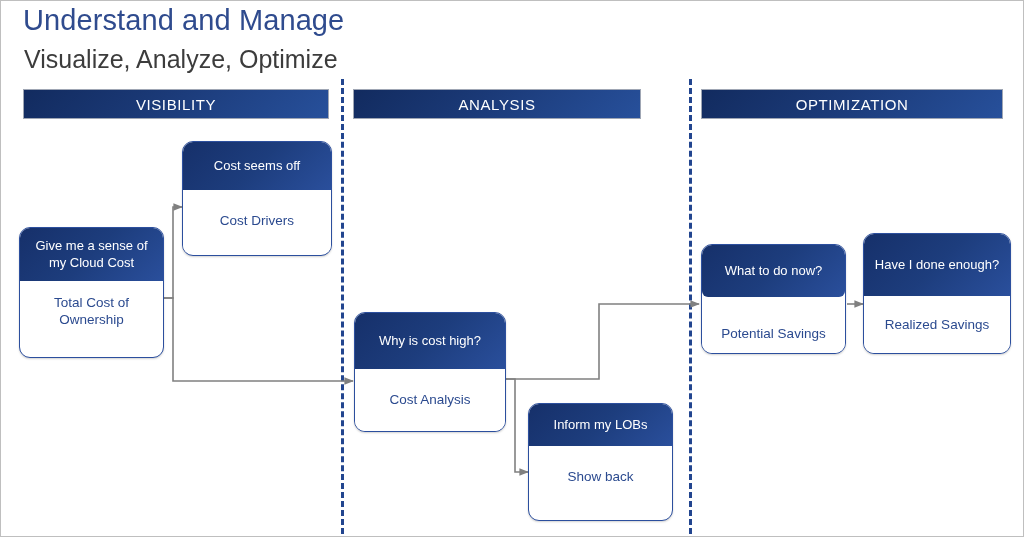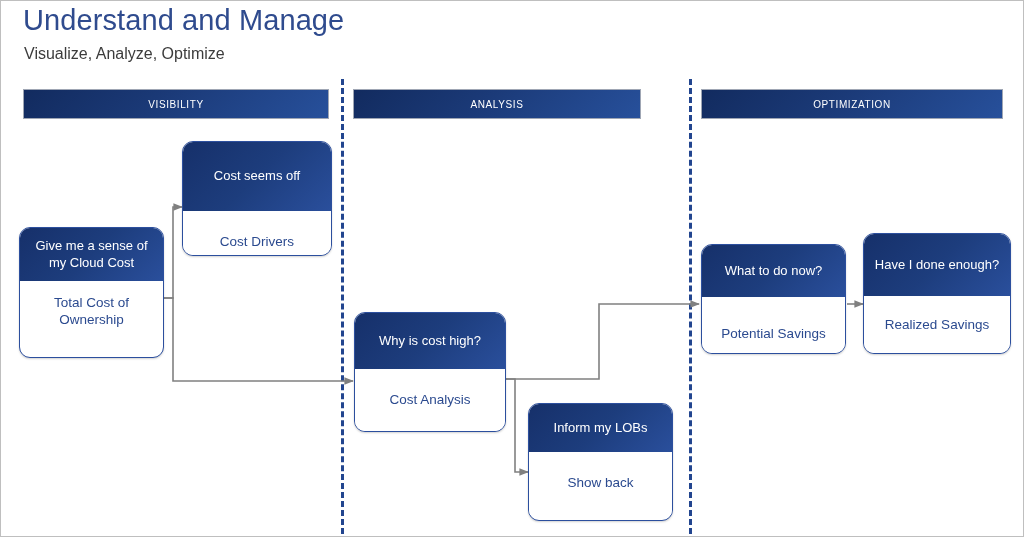--- a/index.html
+++ b/index.html
@@ -26,40 +26,40 @@
     font-size: 29px;
     font-weight: 400;
     color: #2f4b8e;
     letter-spacing: 0.1px;
     white-space: nowrap;
   }
   #page-subtitle {
     position: absolute;
     left: 23px;
     top: 44px;
-    font-size: 16px;
+    font-size: 25px;
     font-weight: 400;
     color: #3c3c3c;
     white-space: nowrap;
   }
 
   
   .phase-bar {
     position: absolute;
     height: 30px;
     background: linear-gradient(135deg, #122b5f 0%, #1b3a78 45%, #27509b 100%);
     border: 1px solid #9fa6b4;
     box-sizing: border-box;
     display: flex;
     align-items: center;
     justify-content: center;
   }
   .phase-bar span {
     color: #ffffff;
-    font-size: 10px;
+    font-size: 15px;
     letter-spacing: 0.6px;
     font-weight: 400;
   }
 
   
   .divider {
     position: absolute;
     width: 0;
     border-left: 3px dashed #22458f;
     top: 78px;
@@ -148,36 +148,36 @@
       <path d="M 846,303 L 862,303" fill="none" stroke="#808080" stroke-width="1.6" marker-end="url(#arrowhead)"></path>
     </svg>
   </div>
 
   <div class="card" style="left:18px; top:226px; width:145px; height:131px;">
     <div class="card-header" style="height:53px;">Give me a sense of my Cloud Cost</div>
     <div class="card-body" style="height:61px;">Total Cost of Ownership</div>
   </div>
 
   <div class="card" style="left:181px; top:140px; width:150px; height:115px;">
-    <div class="card-header" style="height:69px;">Cost seems off</div>
+    <div class="card-header" style="height:48px;">Cost seems off</div>
     <div class="card-body" style="height:62px;">Cost Drivers</div>
   </div>
 
   <div class="card" style="left:353px; top:311px; width:152px; height:120px;">
     <div class="card-header" style="height:56px;">Why is cost high?</div>
     <div class="card-body" style="height:63px;">Cost Analysis</div>
   </div>
 
   <div class="card" style="left:527px; top:402px; width:145px; height:118px;">
-    <div class="card-header" style="height:48px;">Inform my LOBs</div>
+    <div class="card-header" style="height:42px;">Inform my LOBs</div>
     <div class="card-body" style="height:63px;">Show back</div>
   </div>
 
   <div class="card" style="left:700px; top:243px; width:145px; height:110px;">
-    <div class="card-header" style="height:52px;">What to do now?</div>
+    <div class="card-header" style="height:52px;border-radius:6px;">What to do now?</div>
     <div class="card-body" style="height:75px;">Potential Savings</div>
   </div>
 
   <div class="card" style="left:862px; top:232px; width:148px; height:121px;">
     <div class="card-header" style="height:62px;">Have I done enough?</div>
     <div class="card-body" style="height:58px;">Realized Savings</div>
   </div>
 
 </div>
 

